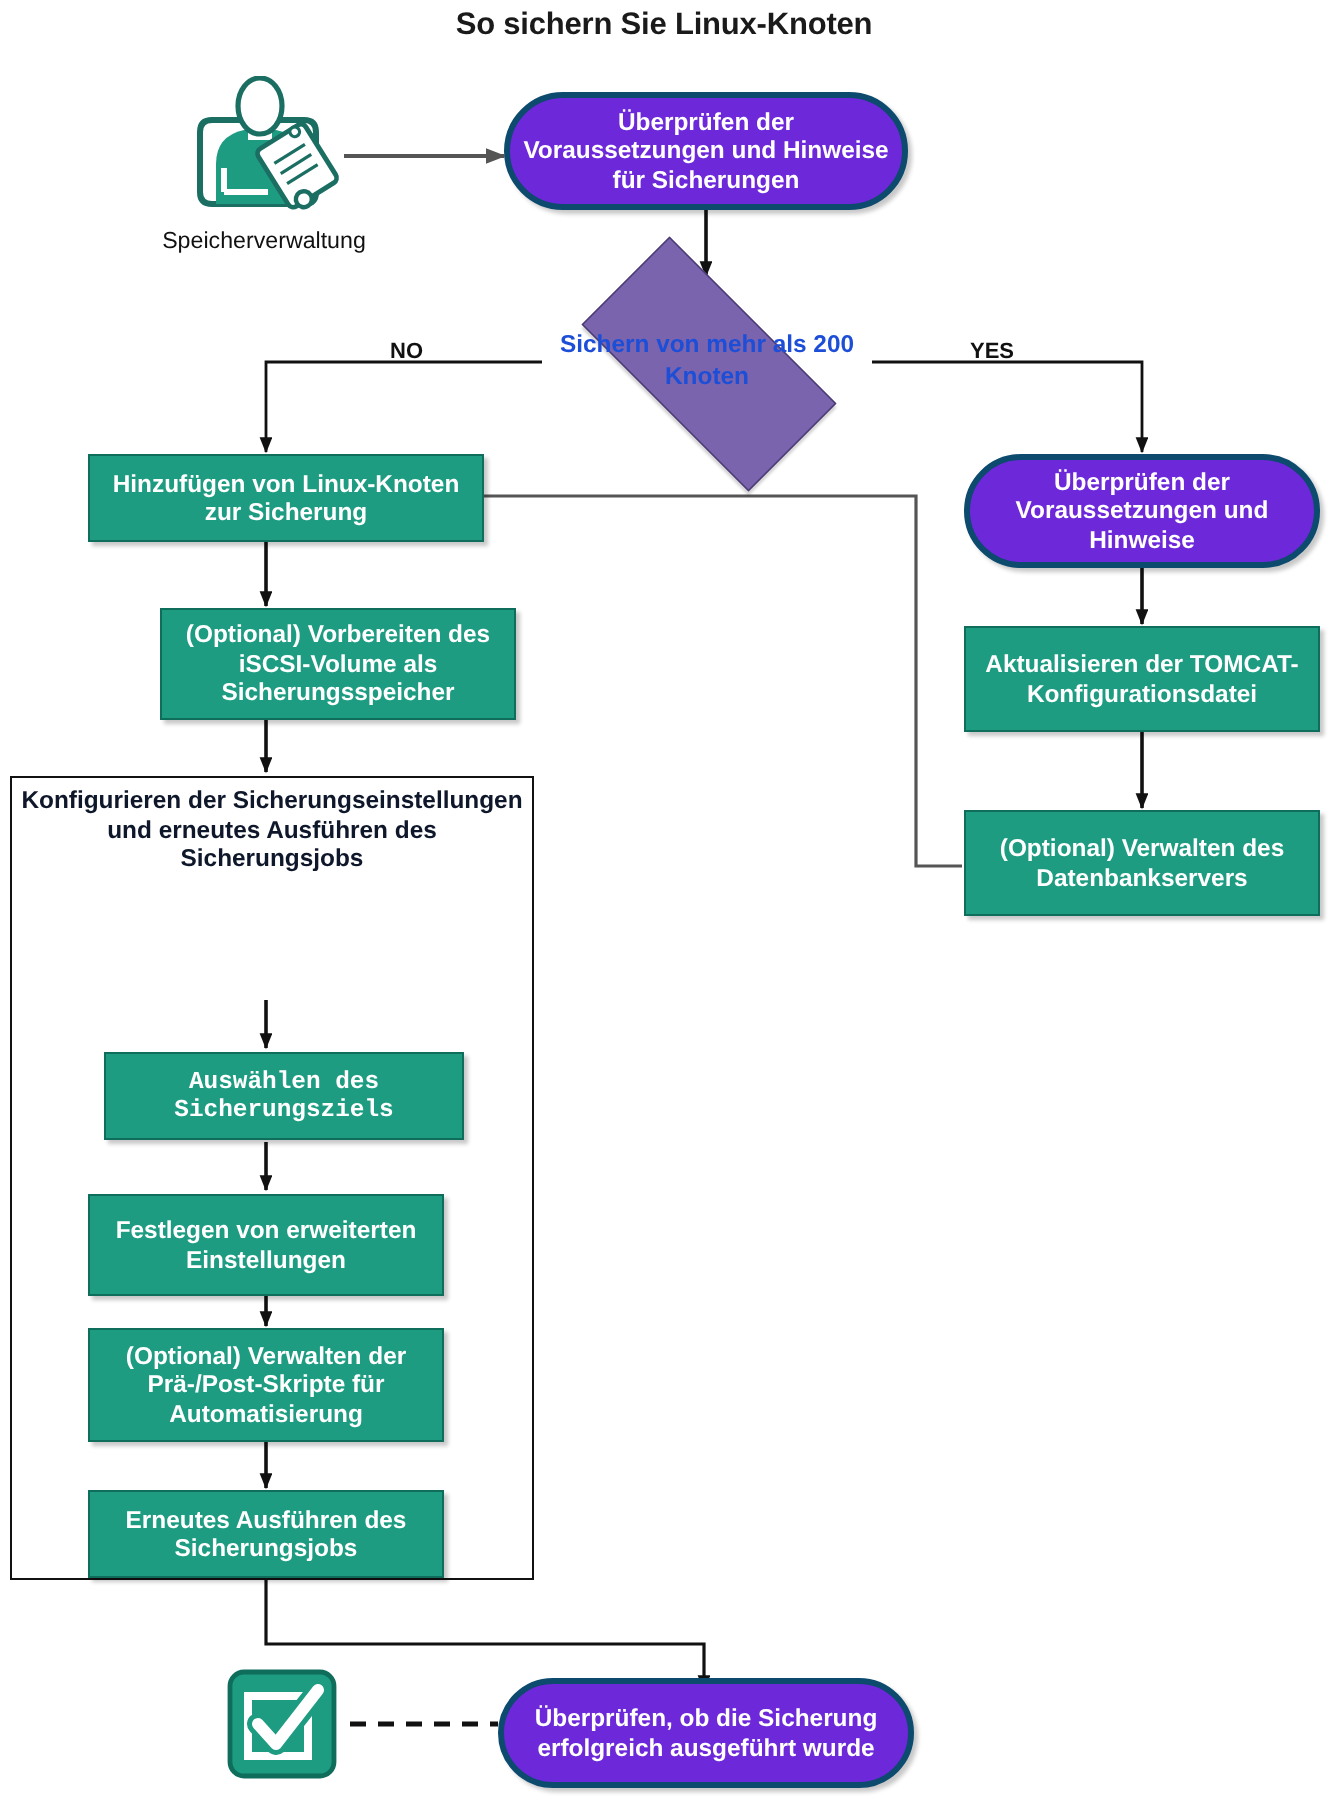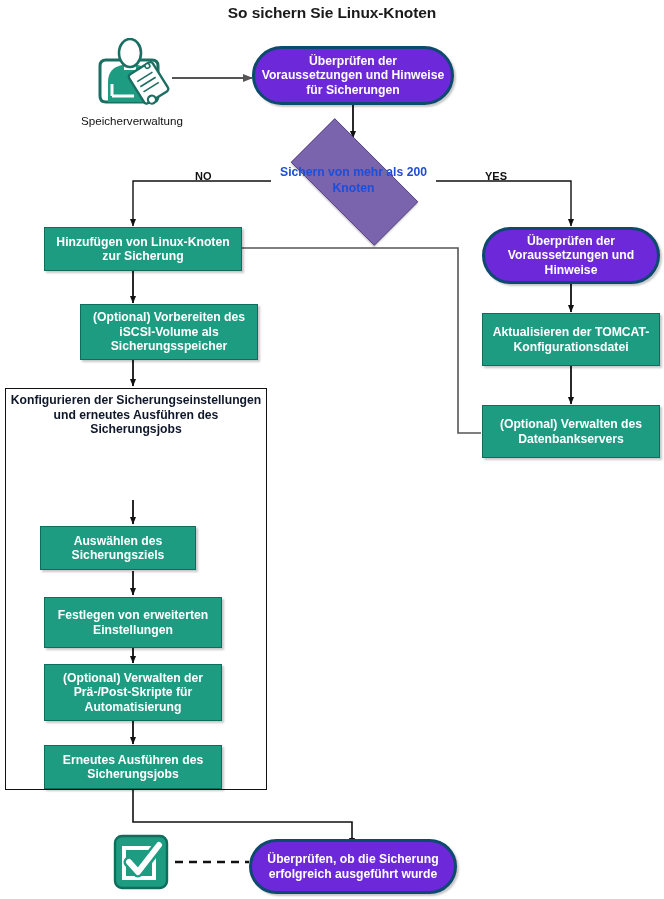--- a/index.html
+++ b/index.html
@@ -216,21 +216,21 @@
   <div class="edge-label" style="left:485px; top:170px;">YES</div>
 
   <div class="node proc" style="left:44px; top:227px; width:198px; height:44px;">Hinzufügen von Linux-Knoten zur Sicherung</div>
 
   <div class="node proc" style="left:44px; top:304px; width:178px; height:56px;margin-left:36px;">(Optional) Vorbereiten des iSCSI-Volume als Sicherungsspeicher</div>
 
   <div class="group-box" style="left:5px; top:388px; width:262px; height:402px;"></div>
   <div class="group-title" style="left:10px; top:393px; width:252px;">Konfigurieren der Sicherungseinstellungen und erneutes Ausführen des Sicherungsjobs</div>
 
 
-  <div class="node proc" style="left:40px; top:526px; width:156px; height:44px;">Auswählen des Sicherungsziels</div>
+  <div class="node proc" style="left:52px; top:526px; width:180px; height:44px;font-family:Liberation Mono, monospace;">Auswählen des Sicherungsziels</div>
 
   <div class="node proc" style="left:44px; top:597px; width:178px; height:51px;">Festlegen von erweiterten Einstellungen</div>
 
   <div class="node proc" style="left:44px; top:664px; width:178px; height:57px;">(Optional) Verwalten der Prä-/Post-Skripte für Automatisierung</div>
 
   <div class="node stadium" style="left:482px; top:227px; width:178px; height:57px;">Überprüfen der Voraussetzungen und Hinweise</div>
 
   <div class="node proc" style="left:44px; top:745px; width:178px; height:44px;">Erneutes Ausführen des Sicherungsjobs</div>
 
   <div class="node proc" style="left:482px; top:313px; width:178px; height:53px;">Aktualisieren der TOMCAT-Konfigurationsdatei</div>

